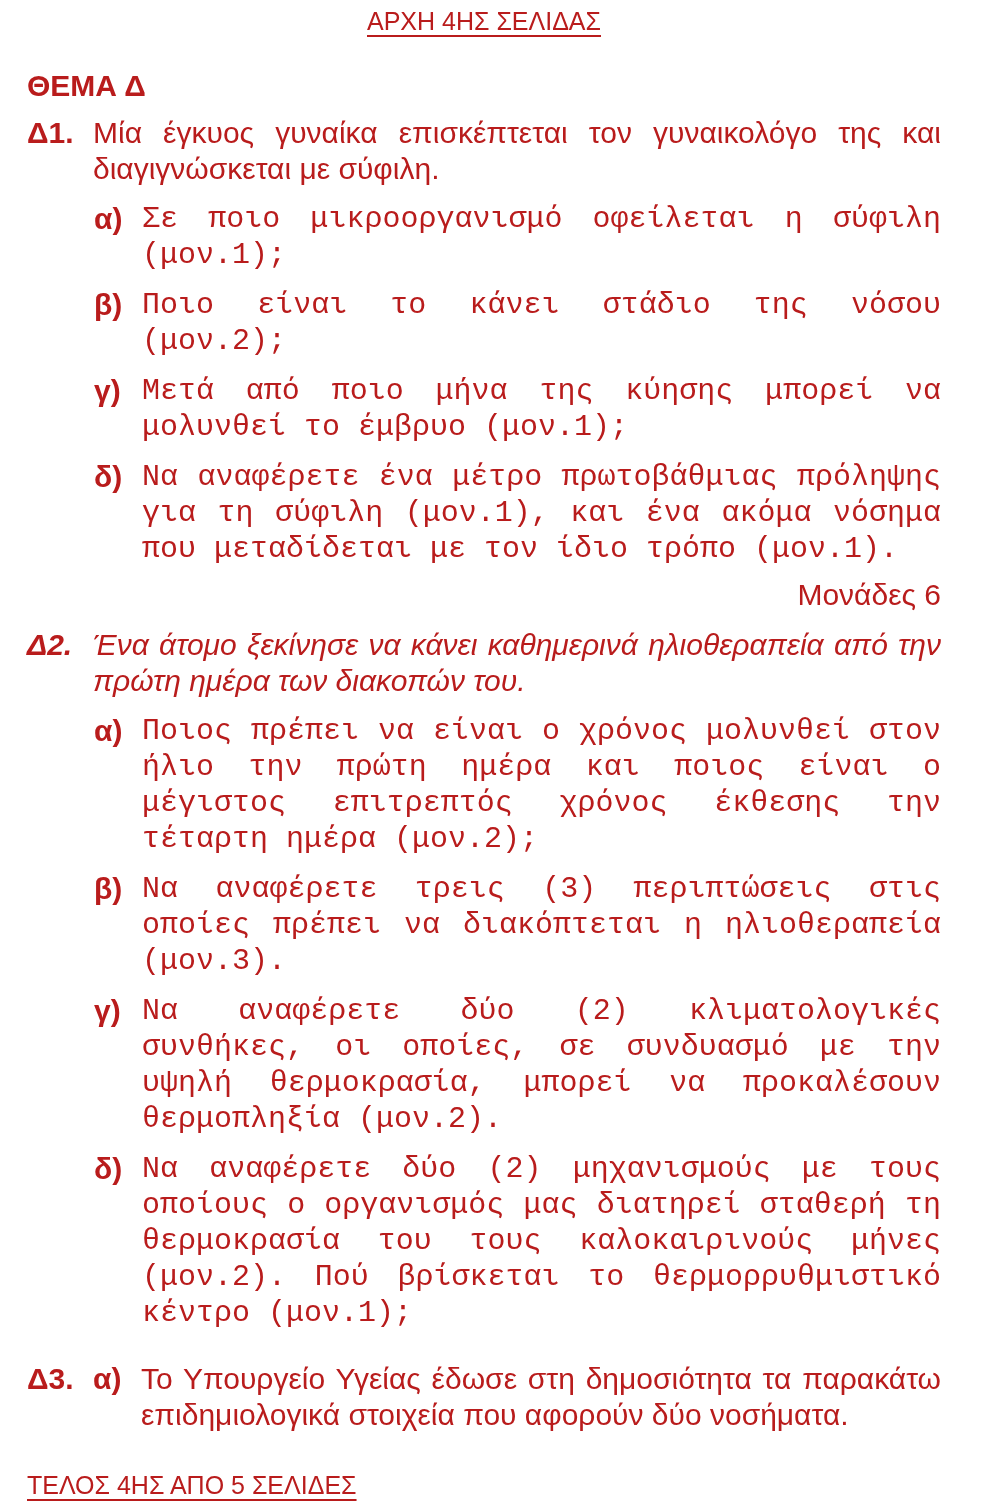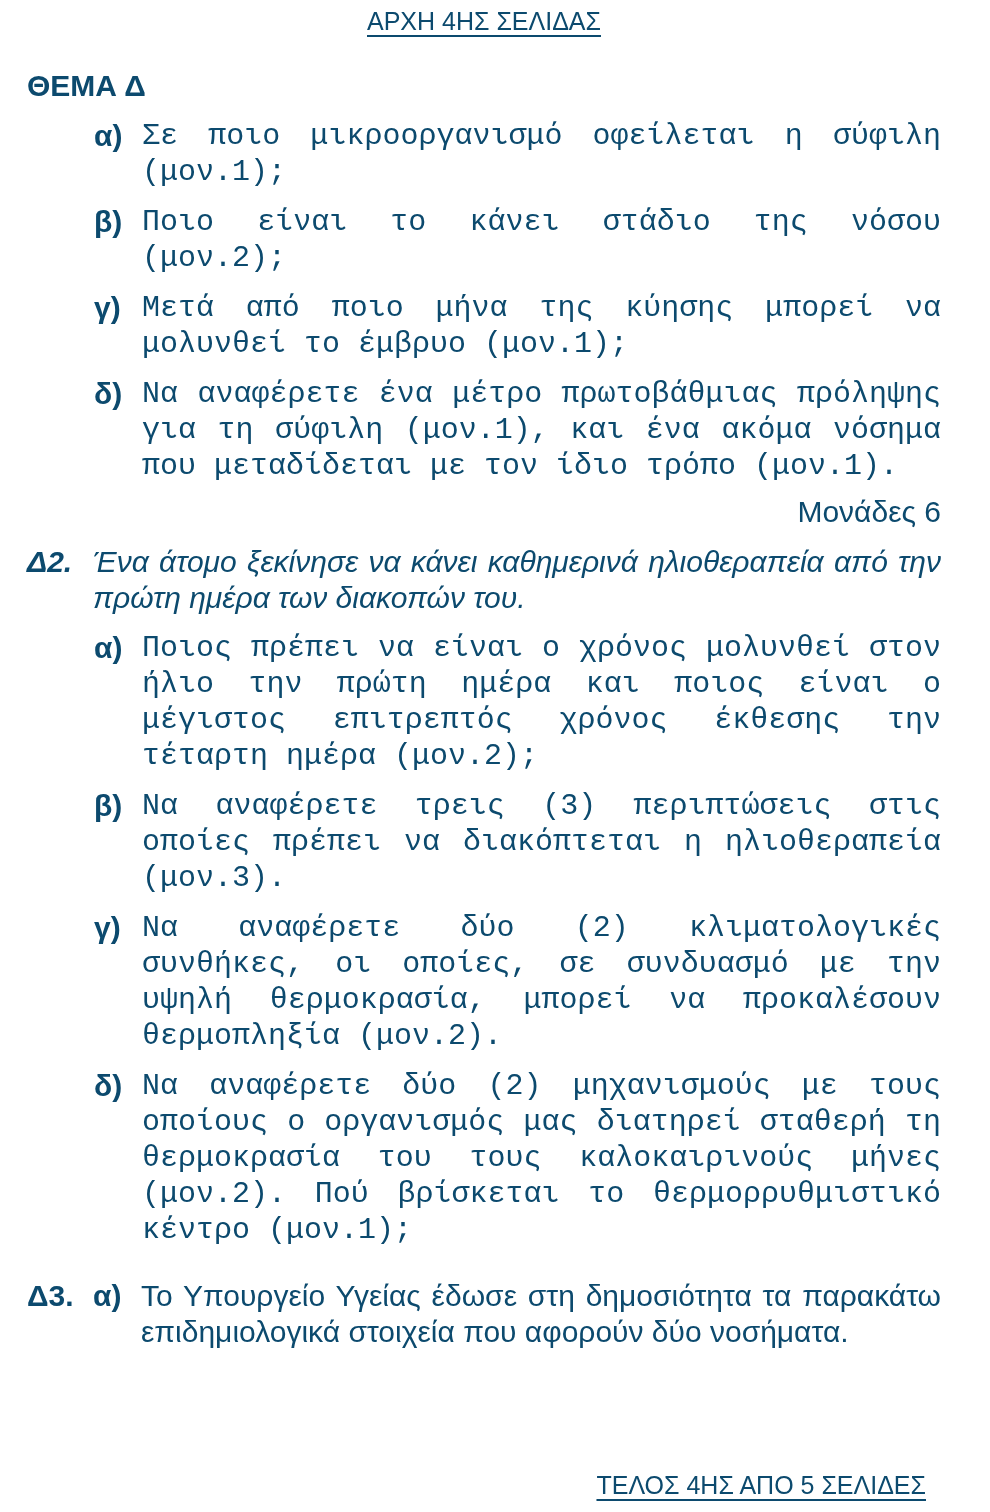--- a/index.html
+++ b/index.html
@@ -3,21 +3,21 @@
 <meta charset="utf-8">
 <style>
   html, body { margin: 0; padding: 0; background: #ffffff; }
   .page {
     position: relative;
     width: 990px;
     height: 1512px;
     box-sizing: border-box;
     padding: 6px 49px 0 27px;
     background: #ffffff;
-    color: #0c4a6e;
+    color: #b91c1c;
     font-family: "Liberation Sans", sans-serif;
     font-size: 30px;
     line-height: 36px;
     overflow: hidden;
   }
   .page-header {
     text-align: center;
     font-size: 25px;
     line-height: 30px;
     font-weight: normal;
@@ -40,39 +40,43 @@
   .sub-item { display: flex; margin: 14px 0 0 67px; }
   .sub-text { flex: 1; text-align: justify; font-family: Liberation Mono, monospace; }
   .points {
     margin-top: 10px;
     text-align: right;
     font-weight: normal;
   }
   .page-footer {
     position: absolute;
     left: 27px;
-    right: 64px;
+    right: 53px;
     top: 1470px;
-    text-align: right;
+    text-align: left;
     font-size: 25px;
     line-height: 30px;
   }
 </style>
 </head>
 <body>
 
 <div class="page">
 
   <header class="page-header">
     <span class="underline">ΑΡΧΗ 4ΗΣ ΣΕΛΙΔΑΣ</span>
   </header>
 
   <div class="theme-title">ΘΕΜΑ Δ</div>
 
   <section class="question">
+    <div class="q-intro-row">
+      <span class="q-marker">Δ1.</span>
+      <div class="q-text">Μία έγκυος γυναίκα επισκέπτεται τον γυναικολόγο της και διαγιγνώσκεται με σύφιλη.</div>
+    </div>
     <div class="sub-item">
       <span class="sub-marker">α)</span>
       <div class="sub-text">Σε ποιο μικροοργανισμό οφείλεται η σύφιλη (μον.1);</div>
     </div>
     <div class="sub-item">
       <span class="sub-marker">β)</span>
       <div class="sub-text">Ποιο είναι το κάνει στάδιο της νόσου (μον.2);</div>
     </div>
     <div class="sub-item">
       <span class="sub-marker">γ)</span>

